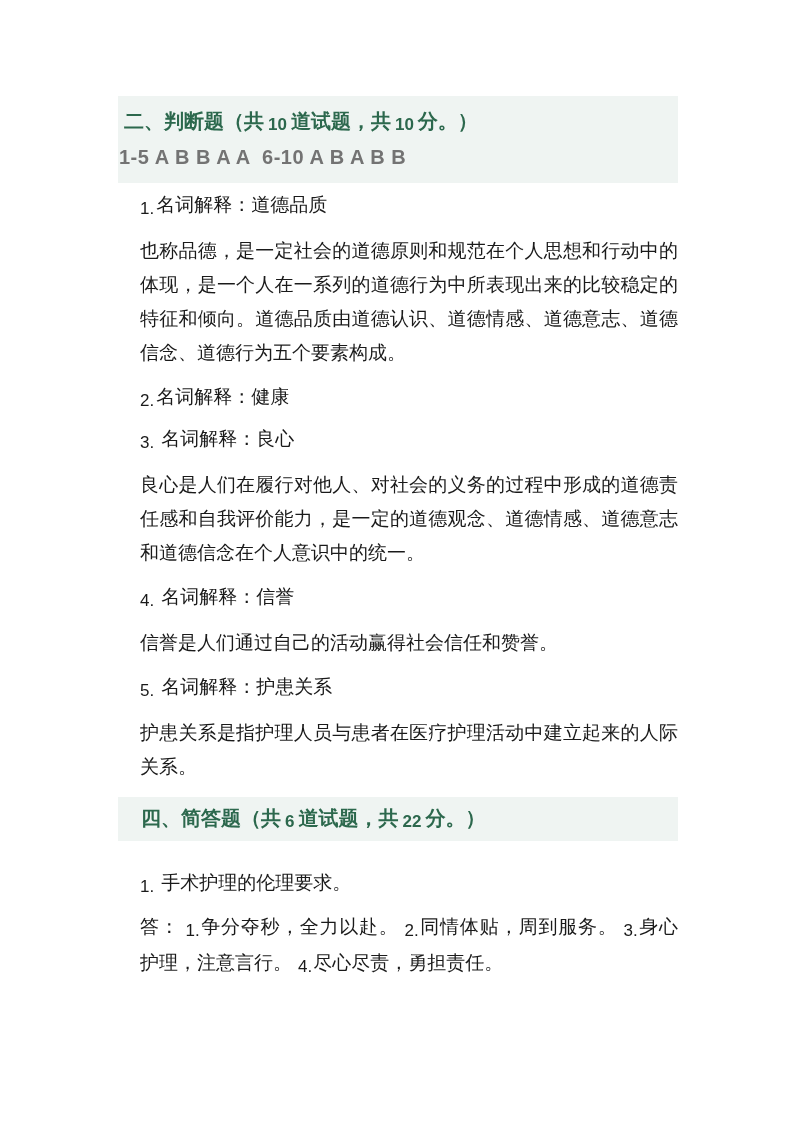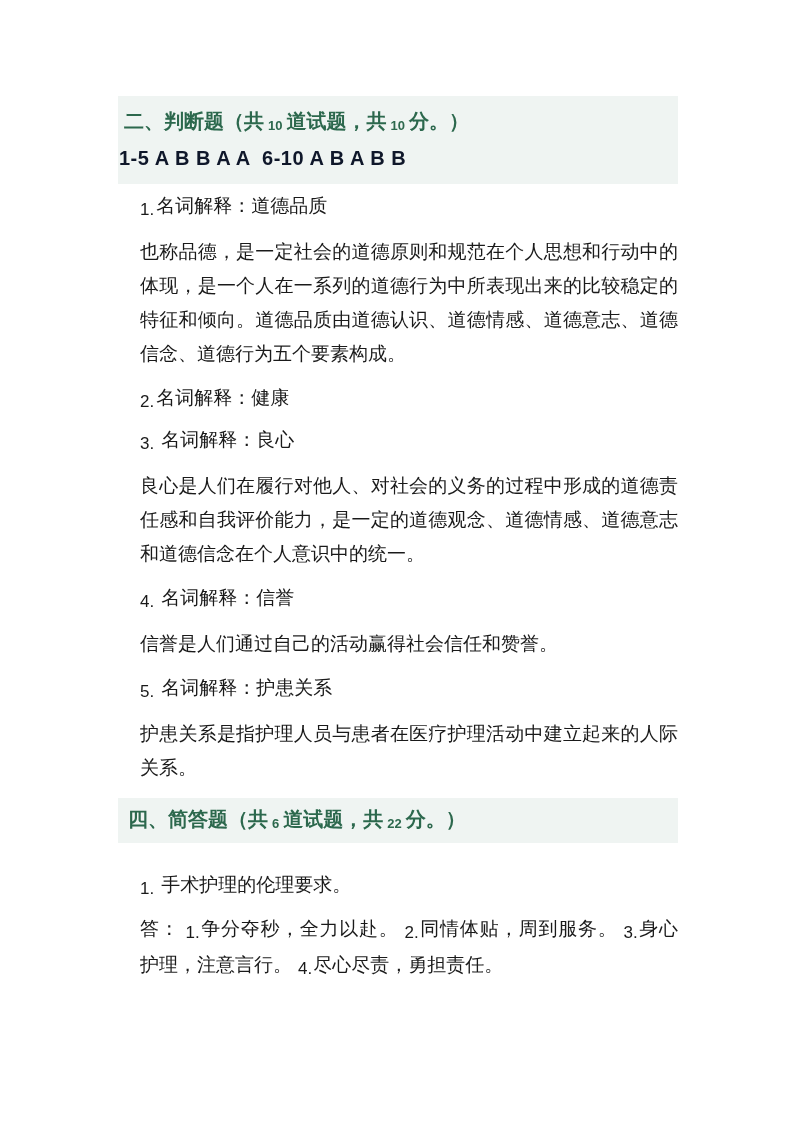--- a/index.html
+++ b/index.html
@@ -26,28 +26,28 @@
     padding: 8px 0 8px 0;
   }
   .sec-title {
     color: #2c684d;
     font-weight: 700;
     font-size: 20px;
     line-height: 35px;
     padding-left: 6px;
   }
   .sec-title .tnum {
-    font-size: 13px;
+    font-size: 17px;
     position: relative;
     top: 2px;
     margin: 0 4px;
     font-family: "Liberation Sans", sans-serif;
   }
   .answers {
-    color: #0f172a;
+    color: #737373;
     font-weight: 700;
     font-size: 20px;
     line-height: 35px;
     padding-left: 1px;
     letter-spacing: 0.5px;
     white-space: pre-wrap;
     font-family: "Liberation Sans", sans-serif;
   }
   .item-head {
     font-size: 19px;
@@ -76,21 +76,21 @@
   }
   .para .inum {
     font-size: 17px;
     position: relative;
     top: 3px;
     margin: 0 1px 0 6px;
     font-family: "Liberation Sans", sans-serif;
   }
   .head-block.second {
     margin-top: 14px;
-    padding: 6px 4px;
+    padding: 6px 17px;
   }
   .head-block.second .sec-title {
     line-height: 30px;
   }
   .first-item {
     margin-top: 8px;
   }
   .sa-head {
     margin-top: 28px;
   }

